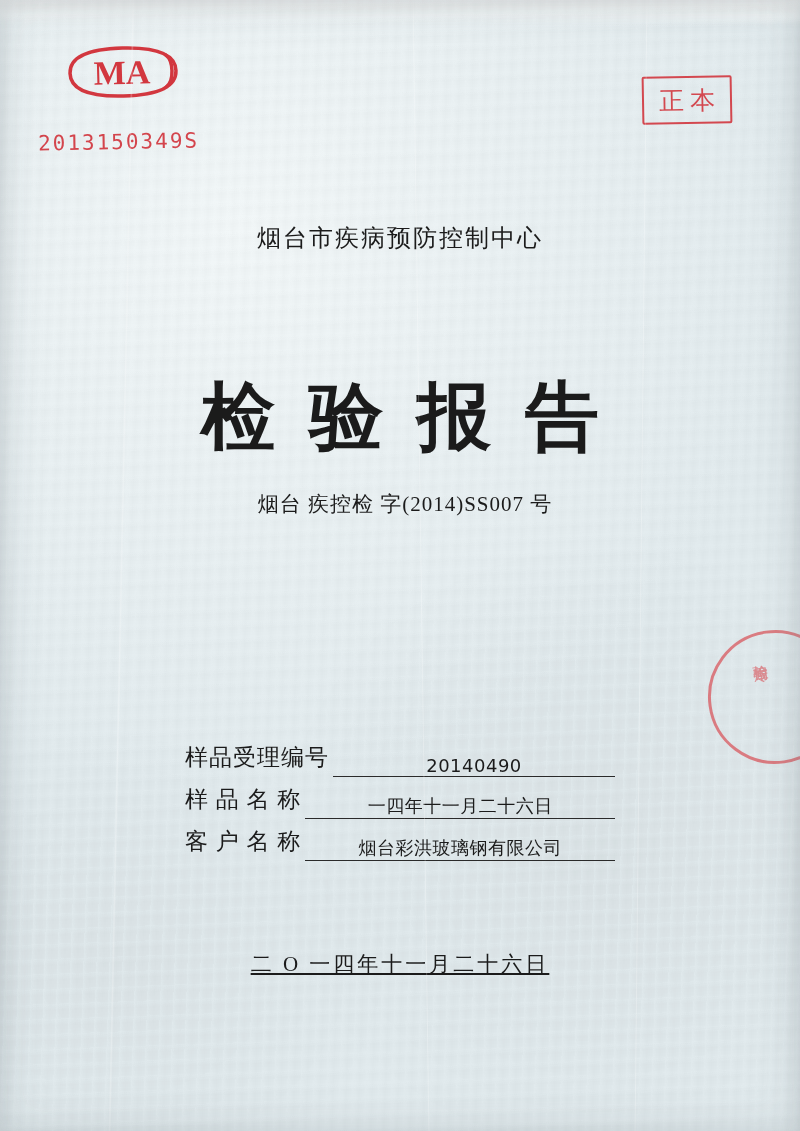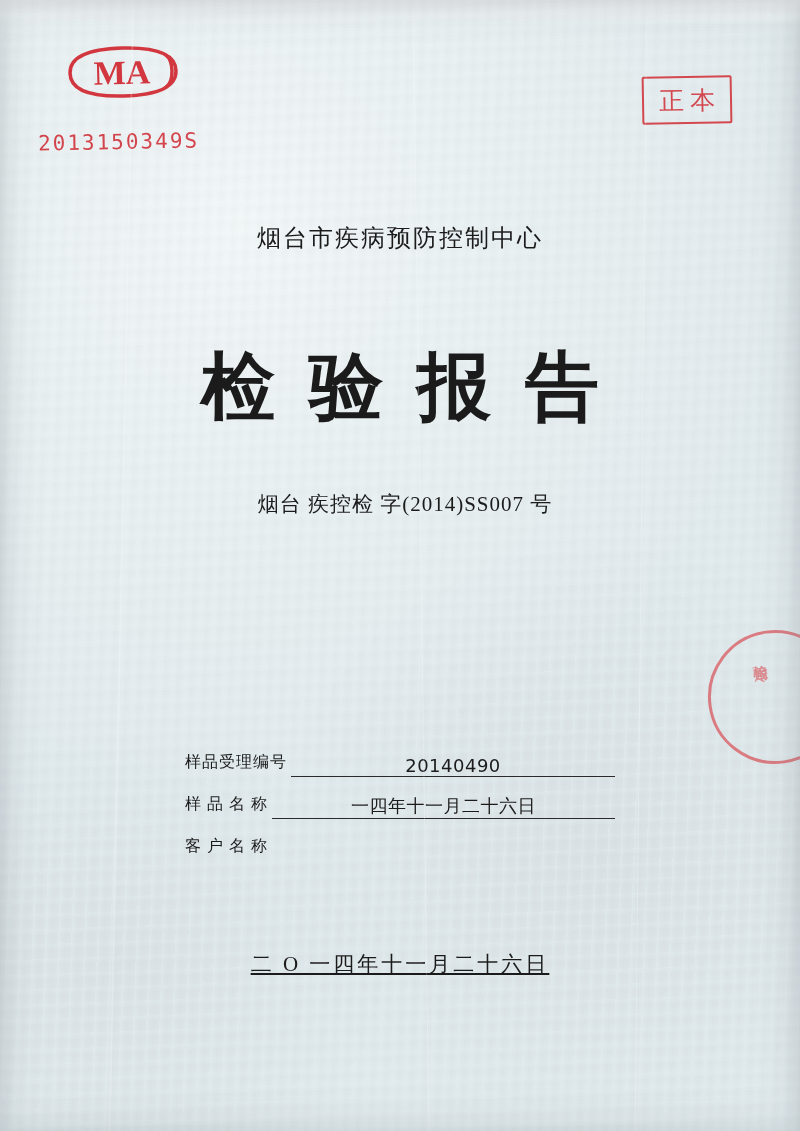--- a/index.html
+++ b/index.html
@@ -94,21 +94,21 @@
     position: absolute;
     top: 222px;
     left: 0; right: 0;
     text-align: center;
     font-size: 24px;
     letter-spacing: 2px;
     font-family: "Liberation Serif", "DejaVu Serif", serif;
   }
   .big-title {
     position: absolute;
-    top: 338px;
+    top: 368px;
     left: 0; right: 0;
     text-align: center;
     font-size: 74px;
     font-weight: bold;
     letter-spacing: 34px;
     text-indent: 34px;
     font-family: "Liberation Serif", "DejaVu Serif", serif;
   }
   .report-no {
     position: absolute;
@@ -151,21 +151,21 @@
     left: 185px;
     top: 735px;
     width: 430px;
   }
   .field-row {
     display: flex;
     align-items: flex-end;
     height: 42px;
   }
   .field-label {
-    font-size: 16px;
+    font-size: 23px;
     letter-spacing: 1px;
     white-space: nowrap;
     padding-bottom: 4px;
   }
   .field-value {
     flex: 1;
     border-bottom: 1px solid #2a2a2a;
     text-align: center;
     font-size: 19px;
     padding-bottom: 0;
@@ -226,20 +226,21 @@
     <div class="field-row">
       <span class="field-label">样品受理编号</span>
       <span class="field-value handwritten">20140490</span>
     </div>
     <div class="field-row">
       <span class="field-label">样 品 名 称</span>
       <span class="field-value handwritten">一四年十一月二十六日</span>
     </div>
     <div class="field-row">
       <span class="field-label">客 户 名 称</span>
+      <span class="field-value handwritten">烟台彩洪玻璃钢有限公司</span>
     </div>
   </div>
 
   <div class="date-line">二 O 一四年十一月二十六日</div>
 
   <div class="crease" style="left:120px; top:0; width:3px; height:1131px; transform:rotate(1.2deg);"></div>
   <div class="crease" style="left:420px; top:0; width:2px; height:1131px; transform:rotate(-0.8deg);"></div>
   <div class="crease" style="left:640px; top:0; width:2px; height:1131px; transform:rotate(0.6deg);"></div>
 
   <div class="edge-shadow"></div>

